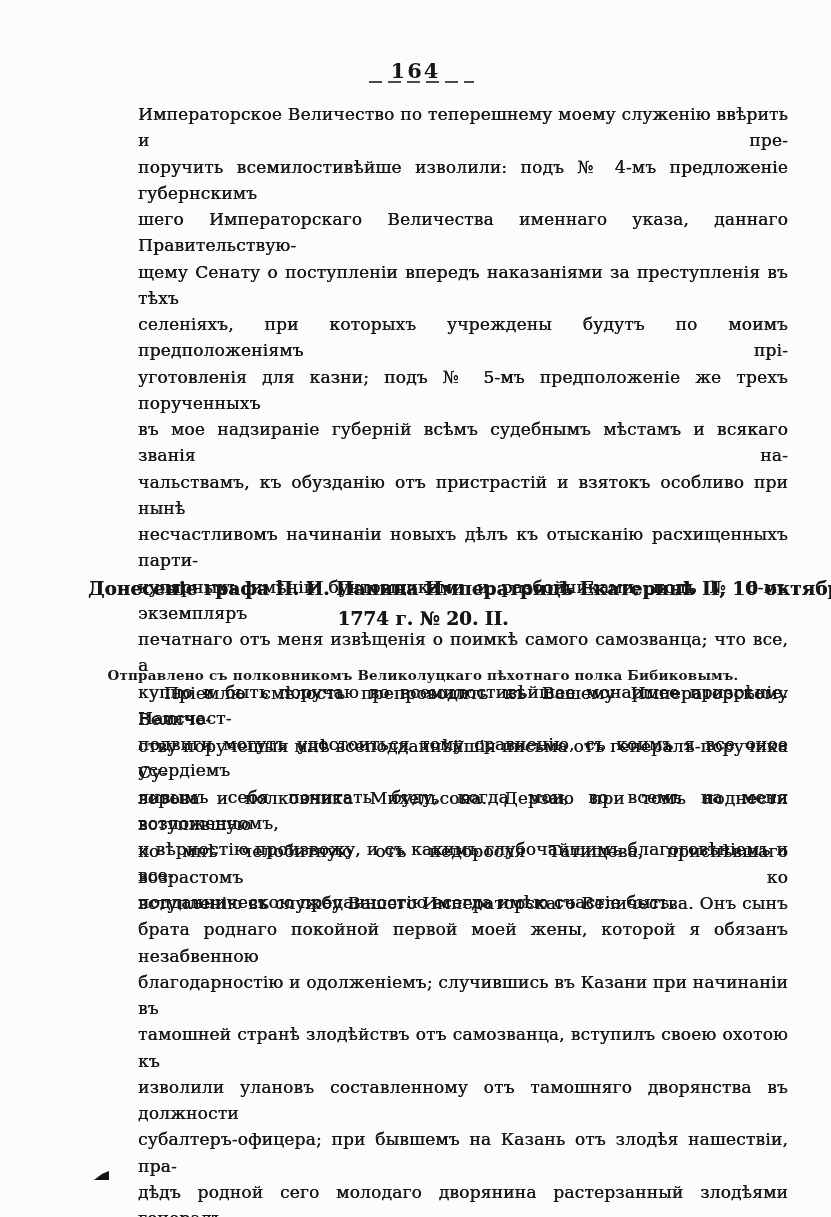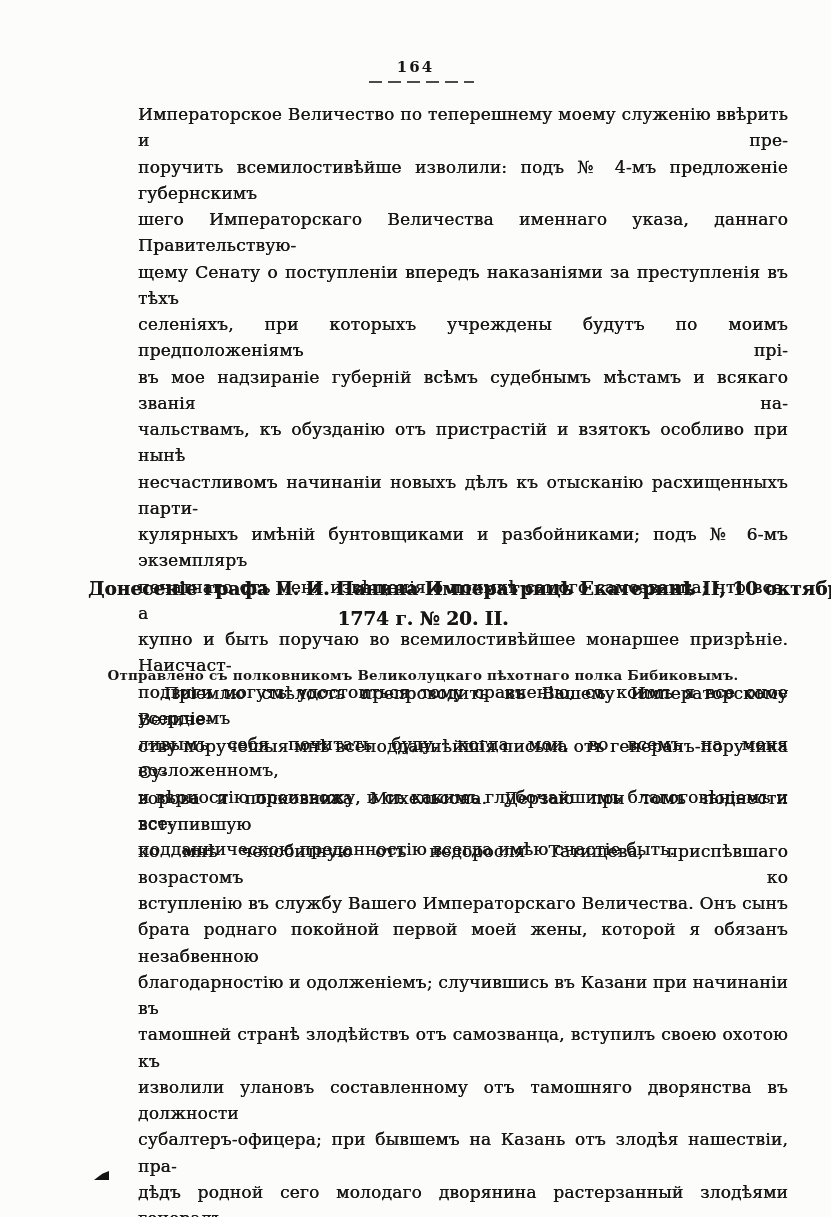--- a/index.html
+++ b/index.html
@@ -10,21 +10,21 @@
     background: #fcfcfa;
     color: #181716;
     font-family: "DejaVu Serif", serif;
     overflow: hidden;
   }
   .page-number {
     position: absolute;
     top: 58px; left: 0; width: 100%;
     text-align: center;
     font-weight: bold;
-    font-size: 15px;
+    font-size: 21px;
     letter-spacing: 2px;
   }
   .page-number-rule {
     position: absolute;
     top: 81px; left: 369px;
     width: 105px; height: 2px;
     background: repeating-linear-gradient(90deg, #2e2c2a 0 13px, transparent 13px 19px);
     opacity: 0.85;
   }
   .para {
@@ -85,20 +85,21 @@
 <div class="page">
   <div class="page-number">164</div>
   <div class="page-number-rule"></div>
 
   <div class="para para1">
       <div class="line">Императорское Величество по теперешнему моему служенію ввѣрить и пре-</div>
       <div class="line">поручить всемилостивѣйше изволили: подъ № 4-мъ предложеніе губернскимъ</div>
       <div class="line">шего Императорскаго Величества именнаго указа, даннаго Правительствую-</div>
       <div class="line">щему Сенату о поступленіи впередъ наказаніями за преступленія въ тѣхъ</div>
       <div class="line">селеніяхъ, при которыхъ учреждены будутъ по моимъ предположеніямъ прі-</div>
+      <div class="line">уготовленія для казни; подъ № 5-мъ предположеніе же трехъ порученныхъ</div>
       <div class="line">въ мое надзираніе губерній всѣмъ судебнымъ мѣстамъ и всякаго званія на-</div>
       <div class="line">чальствамъ, къ обузданію отъ пристрастій и взятокъ особливо при нынѣ</div>
       <div class="line">несчастливомъ начинаніи новыхъ дѣлъ къ отысканію расхищенныхъ парти-</div>
       <div class="line">кулярныхъ имѣній бунтовщиками и разбойниками; подъ № 6-мъ экземпляръ</div>
       <div class="line">печатнаго отъ меня извѣщенія о поимкѣ самого самозванца; что все, а</div>
       <div class="line">купно и быть поручаю во всемилостивѣйшее монаршее призрѣніе. Наисчаст-</div>
       <div class="line">подвиги могутъ удостоиться тому сравненію, съ коимъ я все оное усердіемъ</div>
       <div class="line">ливымъ себя почитать буду, когда мои, во всемъ на меня возложенномъ,</div>
       <div class="line">и вѣрностію произвожу, и съ какимъ глубочайшимъ благоговѣніемъ и все-</div>
       <div class="line last">подданническою преданностію всегда имѣю счастіе быть.</div>

